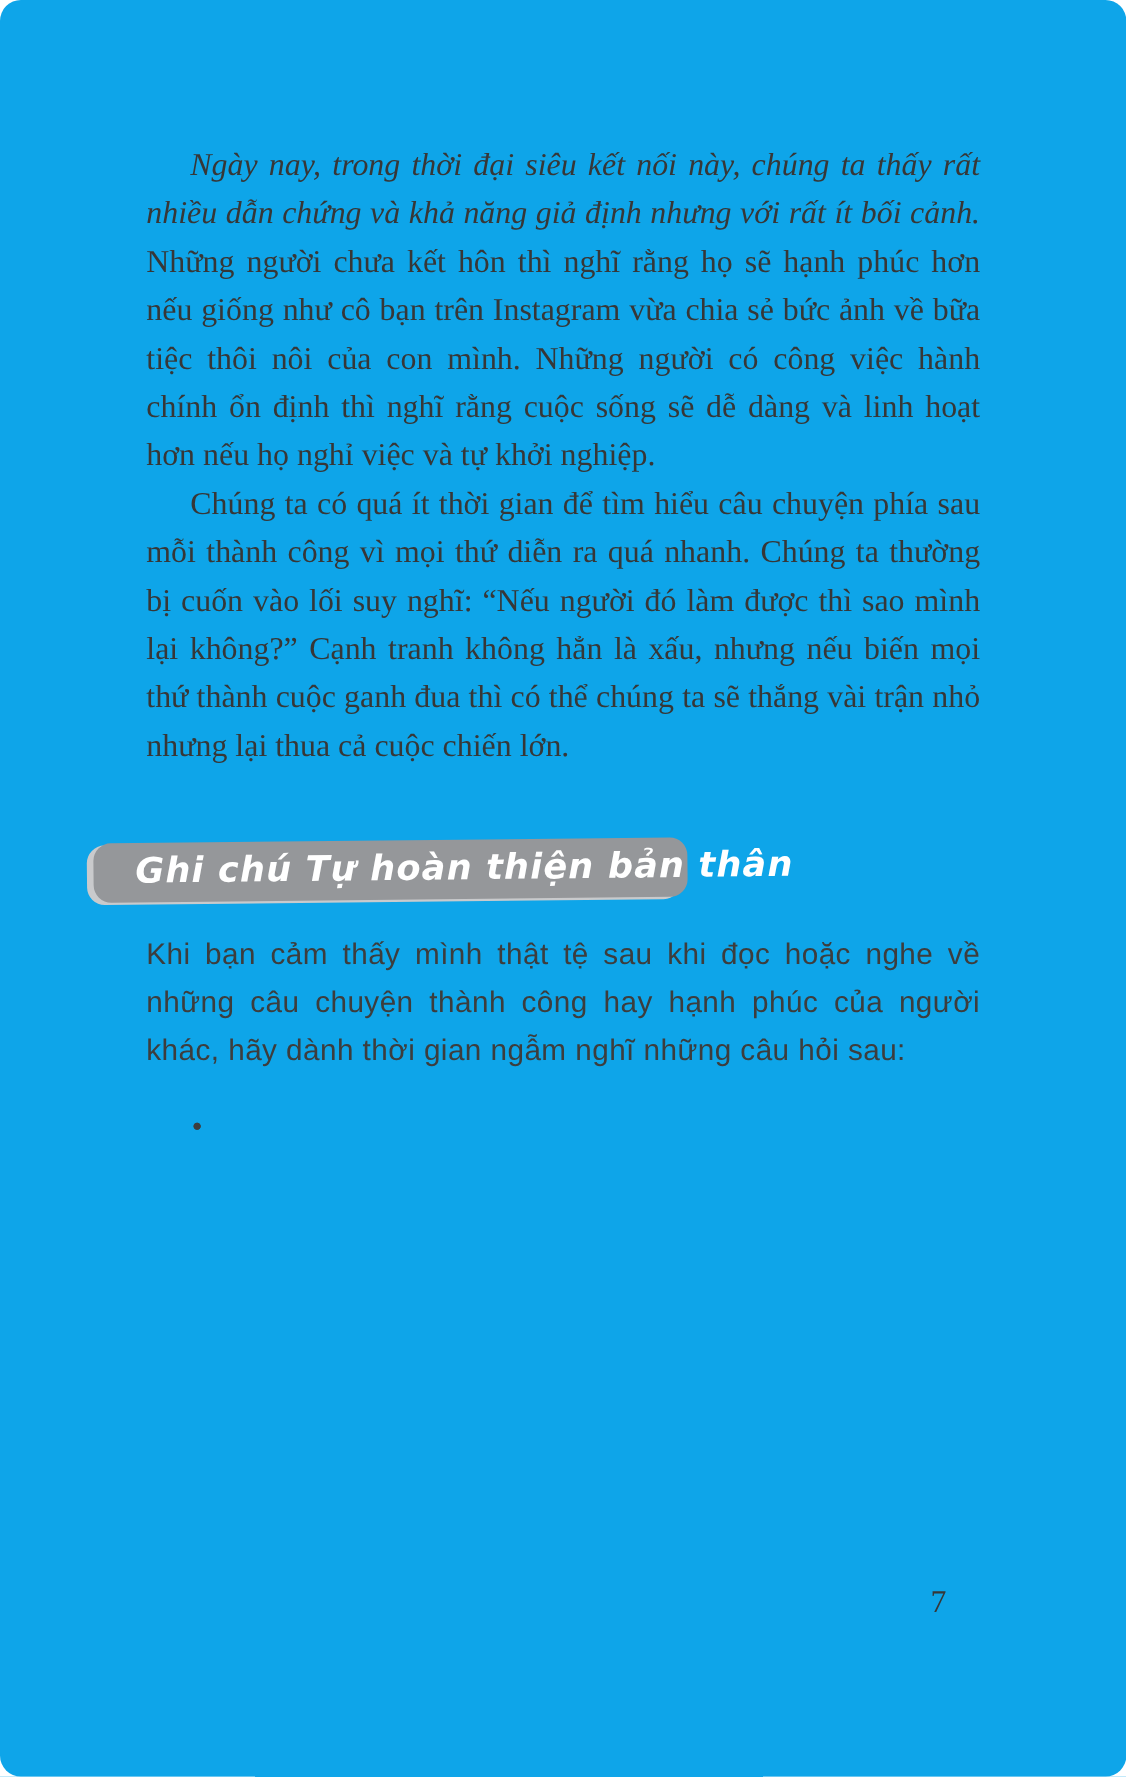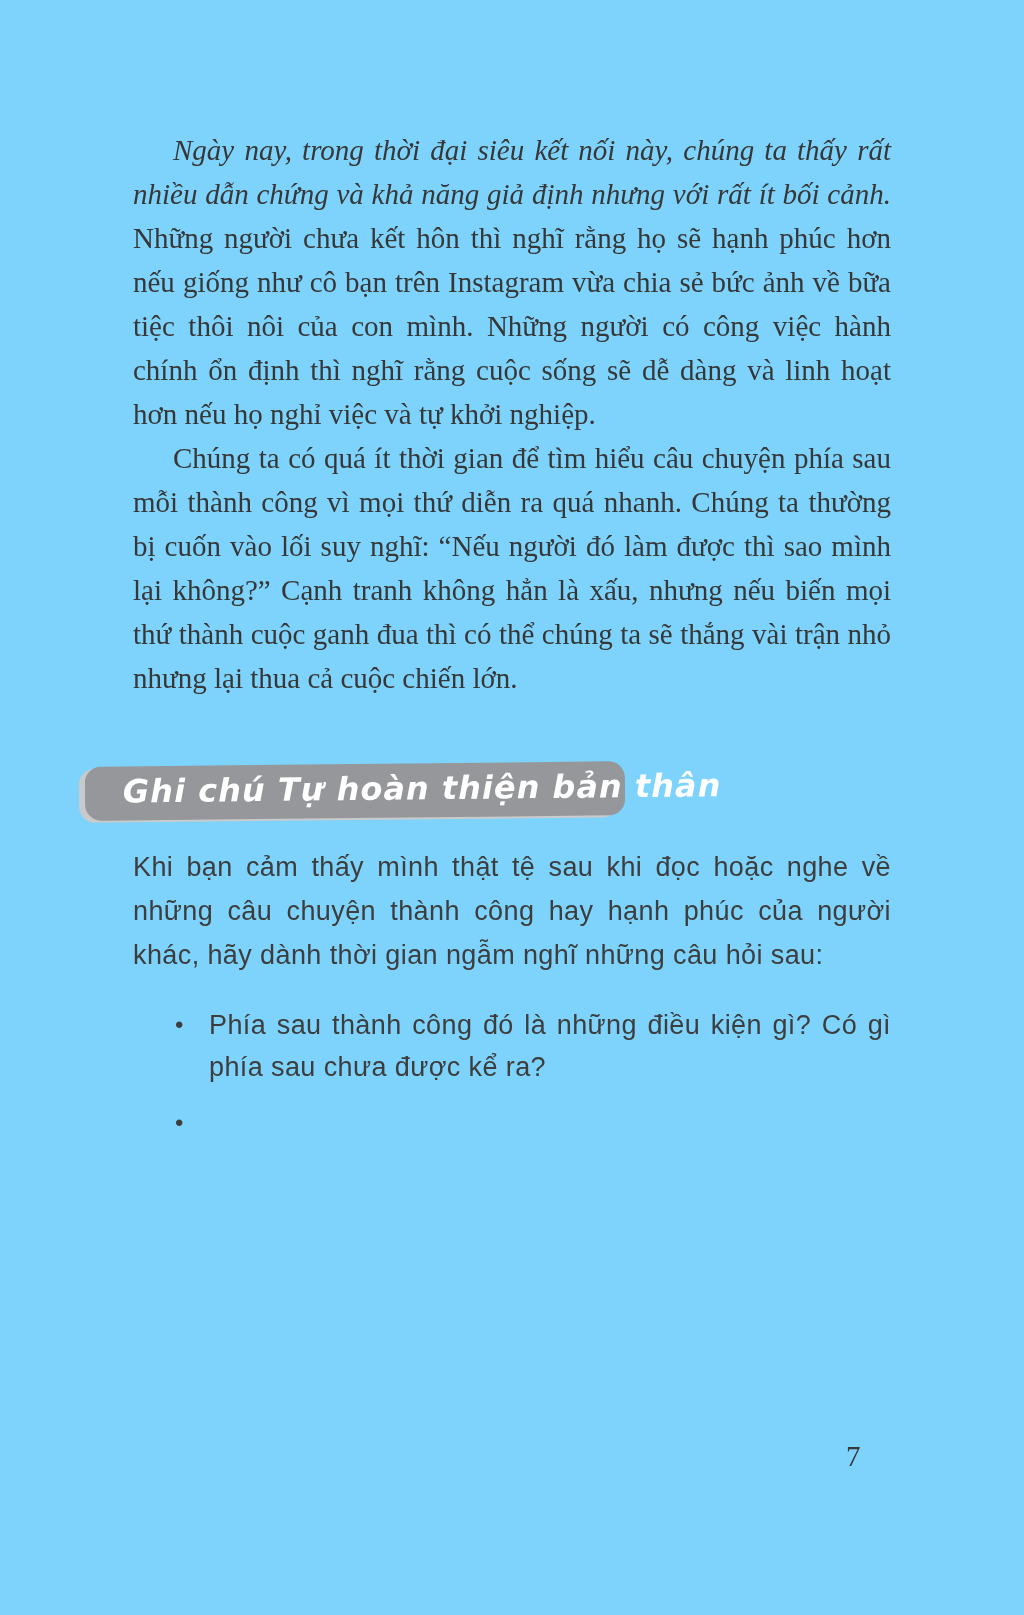--- a/index.html
+++ b/index.html
@@ -9,21 +9,22 @@
   }
   body {
     width: 1024px;
     height: 1615px;
     position: relative;
     overflow: hidden;
   }
   .page {
     position: absolute;
     inset: 0;
-    background: #7dd3fc;
+    background: #0ea5e9;
+    border-radius: 19px;
   }
   .content {
     position: absolute;
     left: 133px;
     top: 128px;
     width: 758px;
   }
   .serif-para {
     font-family: "Liberation Serif", "DejaVu Serif", serif;
     font-size: 29px;
@@ -107,21 +108,20 @@
 
     <div class="note-band">
       <span class="note-label">Ghi chú Tự hoàn thiện bản thân</span>
     </div>
 
     <p class="sans-intro">Khi bạn cảm thấy mình thật tệ sau khi đọc hoặc nghe về những câu chuyện thành công hay hạnh phúc của người khác, hãy dành thời gian ngẫm nghĩ những câu hỏi sau:</p>
 
     <ul class="bullet-list">
       <li>
         <span class="bullet-glyph">•</span>
-        <span>Phía sau thành công đó là những điều kiện gì? Có gì phía sau chưa được kể ra?</span>
       </li>
       <li>
         <span class="bullet-glyph">•</span>
       </li>
     </ul>
 
   </div>
 
   <div class="page-number">7</div>
 </div>

